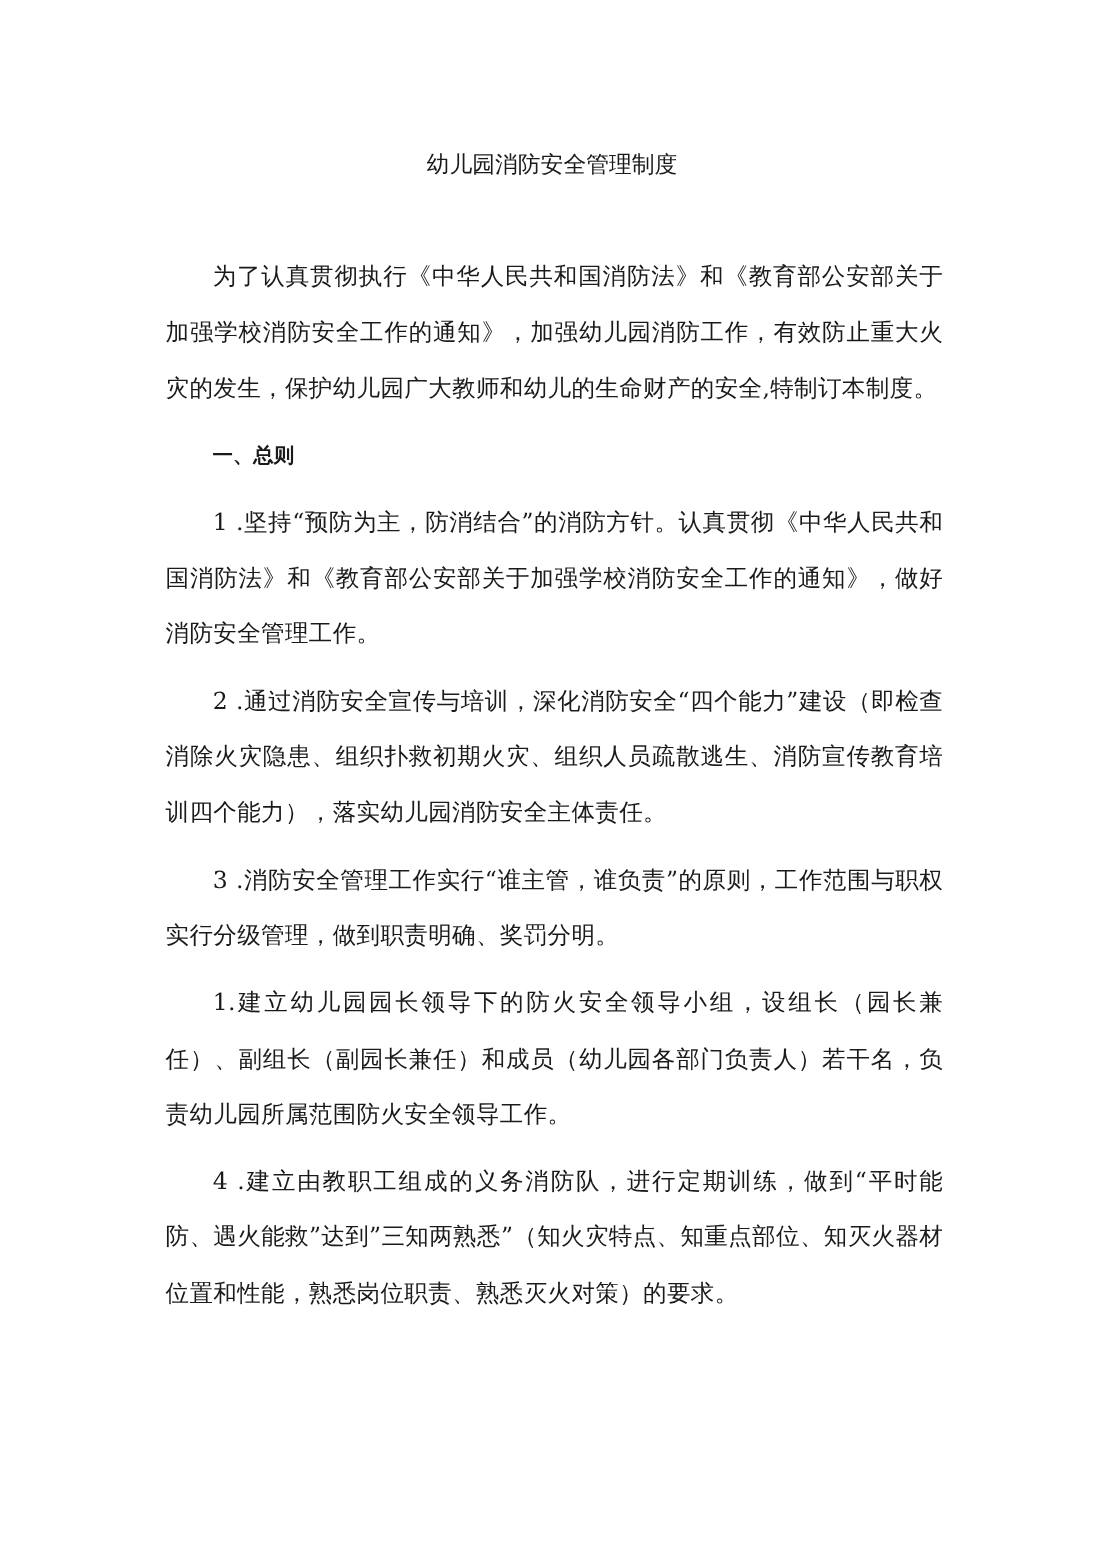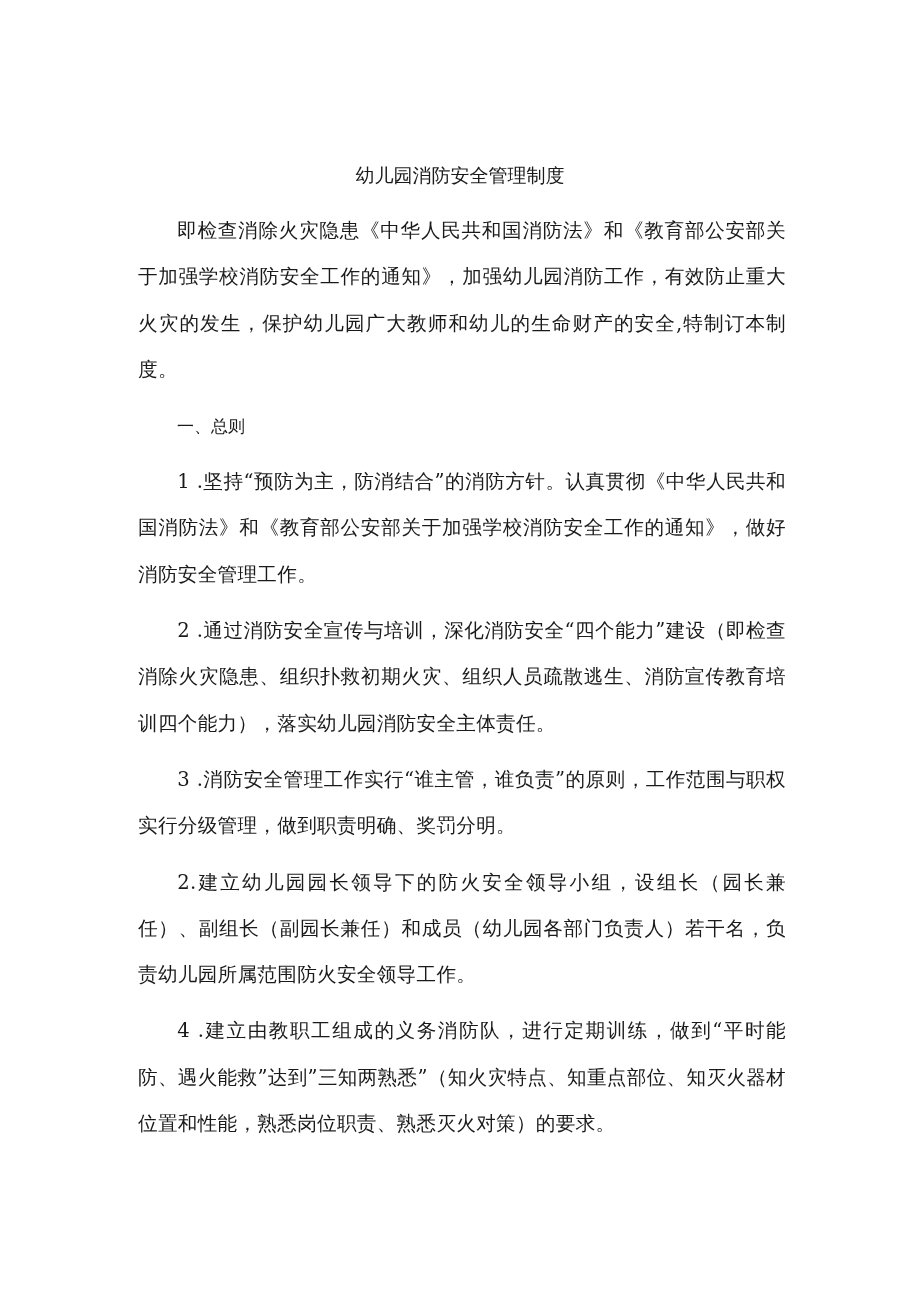--- a/index.html
+++ b/index.html
@@ -1,32 +1,32 @@
 <!DOCTYPE html>
 <html><head>
 <meta charset="utf-8">
 <style>
   html, body { margin: 0; padding: 0; background: #ffffff; }
   body { width: 920px; height: 1301px; position: relative; overflow: hidden;
          font-family: "DejaVu Serif", "Liberation Serif", serif; color: #1a1a1a; }
   .page { position: absolute; left: 0; top: 0; width: 920px; height: 1301px; }
   .title { position: absolute; top: 124px; left: 0; width: 920px; text-align: center;
-           font-size: 19px; letter-spacing: 0px; margin-top: 39px; }
+           font-size: 19px; letter-spacing: 0px; }
   .body { position: absolute; left: 138px; top: 208px; width: 648px; }
   .p { font-size: 19.6px; line-height: 46.3px; margin: 0 0 10px 0; text-indent: 2em;
        text-align: justify; text-align-last: left; letter-spacing: 0.3px; }
-  .h { font-size: 17px; line-height: 46px; margin: 0 0 10px 0; text-indent: 2.3em; }
+  .h { font-size: 17px; line-height: 46px; margin: 0 0 10px 0; text-indent: 2.3em; font-weight: bold; }
 </style>
 </head>
 <body>
 
 <div class="page">
   <div class="title">幼儿园消防安全管理制度</div>
   <div class="body">
-    <p class="p">即检查消除火灾隐患《中华人民共和国消防法》和《教育部公安部关于加强学校消防安全工作的通知》，加强幼儿园消防工作，有效防止重大火灾的发生，保护幼儿园广大教师和幼儿的生命财产的安全,特制订本制度。</p>
+    <p class="p">为了认真贯彻执行《中华人民共和国消防法》和《教育部公安部关于加强学校消防安全工作的通知》，加强幼儿园消防工作，有效防止重大火灾的发生，保护幼儿园广大教师和幼儿的生命财产的安全,特制订本制度。</p>
     <p class="h">一、总则</p>
     <p class="p">1 .坚持“预防为主，防消结合”的消防方针。认真贯彻《中华人民共和国消防法》和《教育部公安部关于加强学校消防安全工作的通知》，做好消防安全管理工作。</p>
     <p class="p">2 .通过消防安全宣传与培训，深化消防安全“四个能力”建设（即检查消除火灾隐患、组织扑救初期火灾、组织人员疏散逃生、消防宣传教育培训四个能力），落实幼儿园消防安全主体责任。</p>
     <p class="p">3 .消防安全管理工作实行“谁主管，谁负责”的原则，工作范围与职权实行分级管理，做到职责明确、奖罚分明。</p>
-    <p class="p">2.建立幼儿园园长领导下的防火安全领导小组，设组长（园长兼任）、副组长（副园长兼任）和成员（幼儿园各部门负责人）若干名，负责幼儿园所属范围防火安全领导工作。</p>
+    <p class="p">1.建立幼儿园园长领导下的防火安全领导小组，设组长（园长兼任）、副组长（副园长兼任）和成员（幼儿园各部门负责人）若干名，负责幼儿园所属范围防火安全领导工作。</p>
     <p class="p">4 .建立由教职工组成的义务消防队，进行定期训练，做到“平时能防、遇火能救”达到”三知两熟悉”（知火灾特点、知重点部位、知灭火器材位置和性能，熟悉岗位职责、熟悉灭火对策）的要求。</p>
   </div>
 </div>
 
 </body></html>

